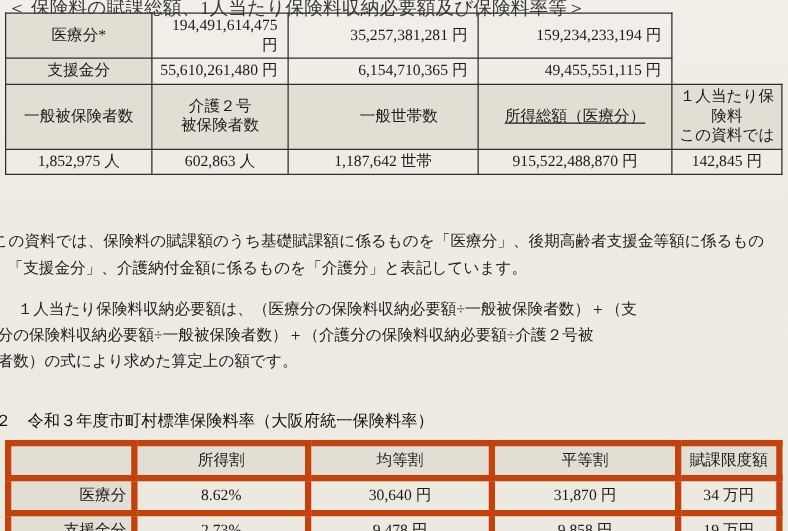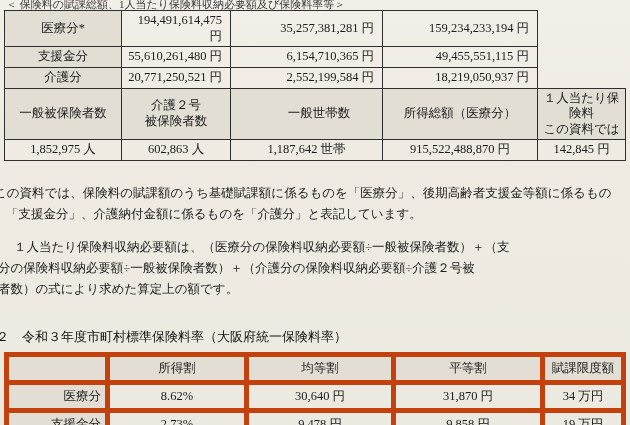--- a/index.html
+++ b/index.html
@@ -14,21 +14,21 @@
   
   .paper{
     position:absolute;inset:0;
     background:linear-gradient(180deg,#f2efe8 0%,#efebe3 40%,#ece9e0 100%);
   }
   .content{position:relative;}
 
   .topclip{
     position:absolute;left:0;top:0;width:630px;height:14px;
     overflow:hidden;
-    font-size:11px;color:#3a3a3a;
+    font-size:15px;color:#3a3a3a;
     white-space:nowrap;
   }
   .topclip span{display:block;margin-left:6px;margin-top:-3px;}
 
   table{border-collapse:collapse;}
   .t1{position:absolute;left:4px;top:10px;width:622px;font-size:12.5px;}
   .t1 td,.t1 th{
     border:1px solid #2e2e2e;
     text-align:center;
     vertical-align:middle;
@@ -78,33 +78,27 @@
         <td class="num">35,257,381,281 円</td>
         <td class="num">159,234,233,194 円</td>
       </tr>
       <tr>
         <td class="rowlbl">支援金分</td>
         <td class="num">55,610,261,480 円</td>
         <td class="num">6,154,710,365 円</td>
         <td class="num">49,455,551,115 円</td>
       </tr>
       <tr>
-        <td class="rowlbl">介護分</td>
-        <td class="num">20,771,250,521 円</td>
-        <td class="num">2,552,199,584 円</td>
-        <td class="num">18,219,050,937 円</td>
-      </tr>
-      <tr>
         <td class="hdr2" style="width:108px;">一般被保険者数</td>
         <td class="hdr2" style="width:100px;">
           <div>介護２号</div>
           <div>被保険者数</div>
         </td>
         <td class="hdr2" style="width:118px;padding-left:29px;">一般世帯数</td>
-        <td class="hdr2" style="width:146px;">所得総額（医療分）</td>
+        <td class="hdr2" style="width:146px;text-decoration:underline;">所得総額（医療分）</td>
         <td class="hdr2">
           <div>１人当たり保険料</div>
           <div>この資料では</div>
         </td>
       </tr>
       <tr>
         <td>1,852,975 人</td>
         <td>602,863 人</td>
         <td>1,187,642 世帯</td>
         <td>915,522,488,870 円</td>

